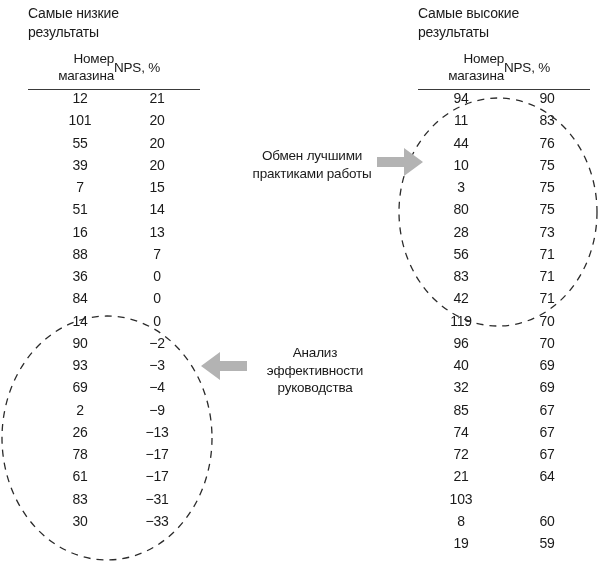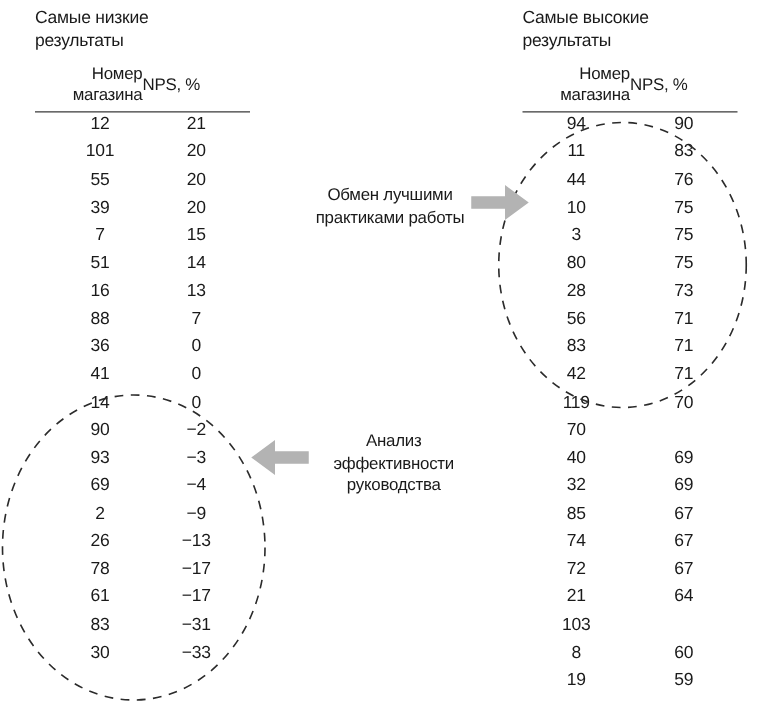--- a/index.html
+++ b/index.html
@@ -97,21 +97,21 @@
       </div>
         <div class="row">
         <div class="cell store">88</div>
         <div class="cell nps">7</div>
       </div>
         <div class="row">
         <div class="cell store">36</div>
         <div class="cell nps">0</div>
       </div>
         <div class="row">
-        <div class="cell store">41</div>
+        <div class="cell store">84</div>
         <div class="cell nps">0</div>
       </div>
         <div class="row">
         <div class="cell store">14</div>
         <div class="cell nps">0</div>
       </div>
         <div class="row">
         <div class="cell store">90</div>
         <div class="cell nps">−2</div>
       </div>
@@ -201,20 +201,21 @@
       </div>
         <div class="row">
         <div class="cell store">42</div>
         <div class="cell nps">71</div>
       </div>
         <div class="row">
         <div class="cell store">119</div>
         <div class="cell nps">70</div>
       </div>
         <div class="row">
+        <div class="cell store">96</div>
         <div class="cell nps">70</div>
       </div>
         <div class="row">
         <div class="cell store">40</div>
         <div class="cell nps">69</div>
       </div>
         <div class="row">
         <div class="cell store">32</div>
         <div class="cell nps">69</div>
       </div>

